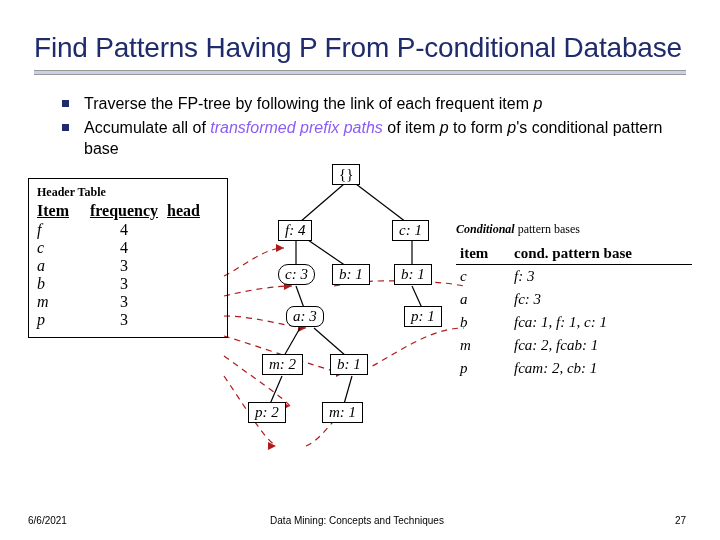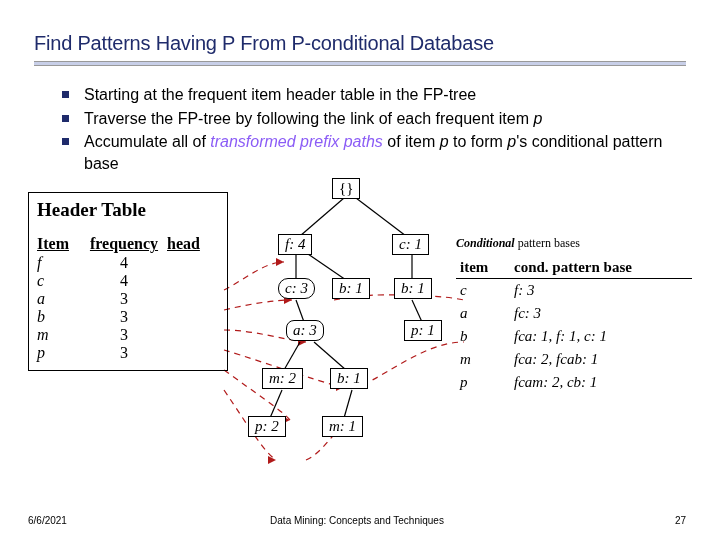--- a/index.html
+++ b/index.html
@@ -1,28 +1,28 @@
 <!DOCTYPE html>
 <html><head>
 <meta charset="utf-8">
 <style>
   * { box-sizing: border-box; margin: 0; padding: 0; }
   html, body { width: 720px; height: 540px; background: #fff; font-family: "Times New Roman", serif; overflow: hidden; }
   .slide { position: relative; width: 720px; height: 540px; padding: 32px 34px 24px 34px; }
-  .title { font-family: Verdana, Arial, sans-serif; font-size: 20px; color: #1f2b6b; font-weight: 400; margin-bottom: 6px; letter-spacing: -0.2px; }
+  .title { font-family: Verdana, Arial, sans-serif; font-size: 28px; color: #1f2b6b; font-weight: 400; margin-bottom: 6px; letter-spacing: -0.2px; }
   .hr-band { height: 5px; border-top: 1px solid #999; border-bottom: 1px solid #999; background: linear-gradient(#c8cfe8,#c8cfe8); margin-bottom: 18px; }
   .bullets { margin-left: 28px; margin-right: 4px; }
   .bullets li { list-style: none; position: relative; font-family: Verdana, Arial, sans-serif; font-size: 16px; color: #000; line-height: 1.35; margin-bottom: 2px; padding-left: 22px; }
   .bullets li::before { content: ""; position: absolute; left: 0; top: 7px; width: 7px; height: 7px; background: #1f2b6b; }
   .em-it { font-style: italic; }
   .em-col { font-style: italic; color: #8b5cf6; }
   .content { position: relative; width: 100%; height: 300px; margin-top: 18px; }
   
   .htbox { position: absolute; left: -6px; top: 0; width: 200px; border: 1.3px solid #000; padding: 6px 8px 8px 8px; font-size: 16px; }
-  .htbox .ht-title { font-family: "Times New Roman", serif; font-weight: 700; font-size: 19px; margin-bottom: 14px; }
+  .htbox .ht-title { font-family: "Times New Roman", serif; font-weight: 700; font-size: 12px; margin-bottom: 2px; }
   .ht-cols { display: flex; font-weight: 700; border-bottom: 1px solid transparent; }
   .ht-cols span, .ht-row span { display: inline-block; }
   .ht-cols .u, .ht-row .c0, .ht-row .c1, .ht-row .c2 { font-family: "Times New Roman", serif; }
   .u { text-decoration: underline; }
   .c0 { width: 44px; }
   .c1 { width: 86px; text-align: center; }
   .c2 { width: 40px; }
   .ht-row { display: flex; font-size: 16px; }
   
   .tree { position: absolute; left: 200px; top: -20px; width: 260px; height: 300px; }
@@ -43,21 +43,20 @@
   .footer .mid { position: absolute; left: 50%; transform: translateX(-50%); }
 </style>
 </head>
 <body>
 
 <div class="slide">
   <div class="title">Find Patterns Having P From P-conditional Database</div>
   <div class="hr-band"></div>
 
   <ul class="bullets">
-    <li><span>Starting at the frequent item header table in the FP-tree</span></li>
     <li><span>Traverse the FP-tree by following the link of each frequent item </span><span class="em-it">p</span></li>
     <li><span>Accumulate all of </span><span class="em-col">transformed prefix paths</span><span> of item </span><span class="em-it">p</span><span> to form </span><span class="em-it">p</span><span>'s conditional pattern base</span></li>
   </ul>
 
   <div class="content">
 
     <svg class="dashes" width="720" height="300">
       <g stroke="#b11a1a" stroke-width="1.2" stroke-dasharray="6 5" fill="none">
         <path d="M190 98 C210 88, 230 70, 250 70"></path>
         <path d="M190 118 C215 112, 240 108, 258 108"></path>

